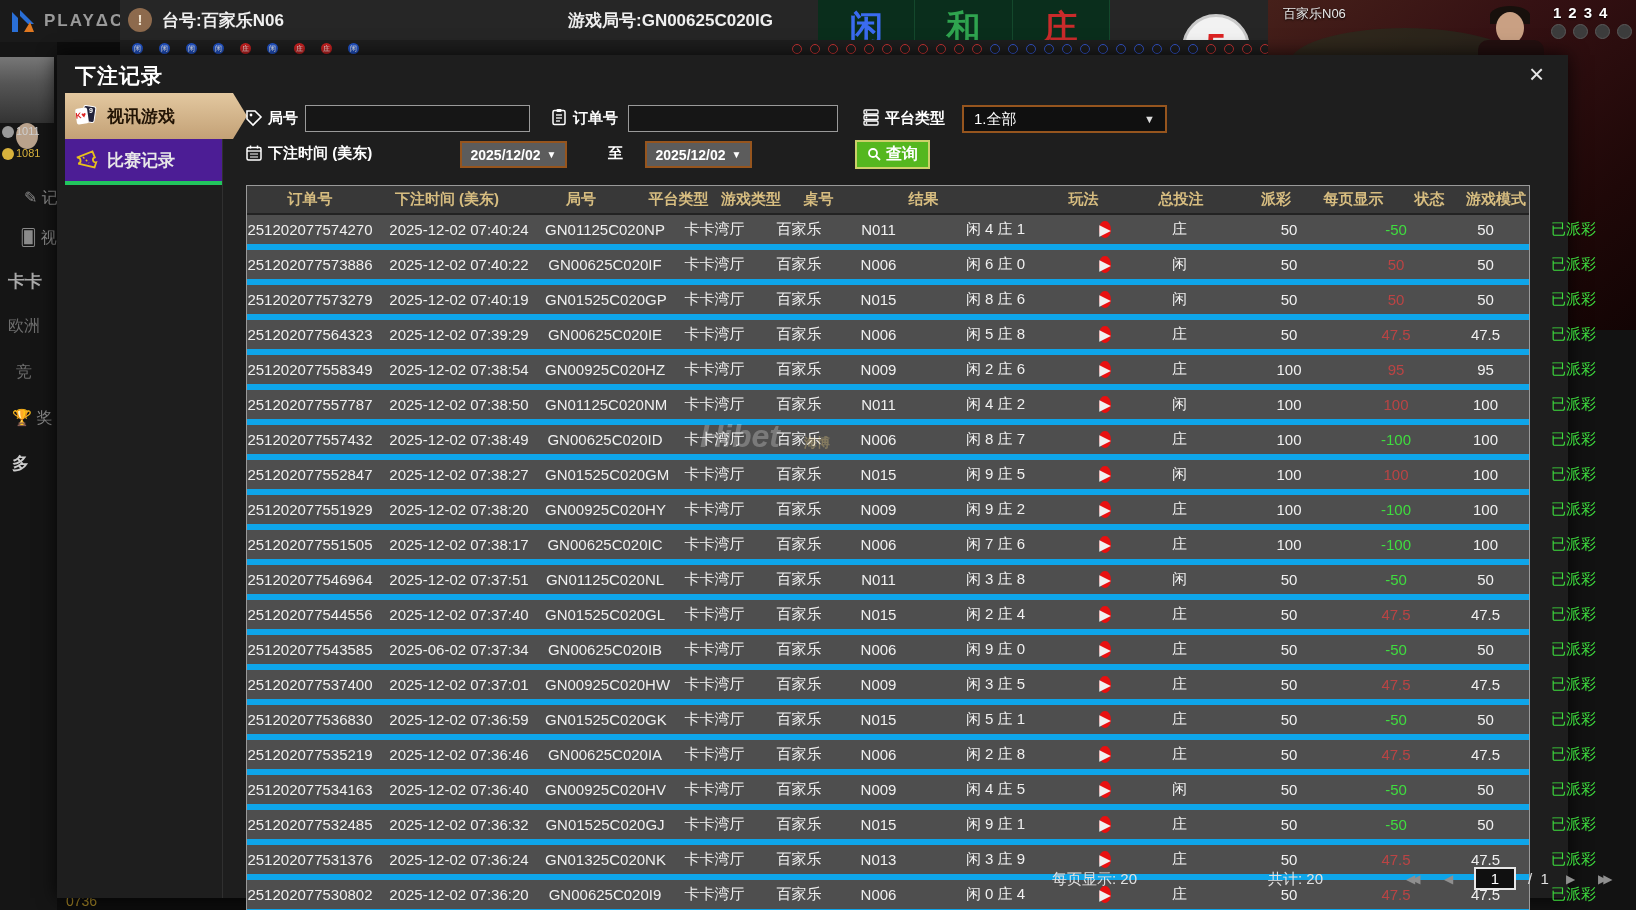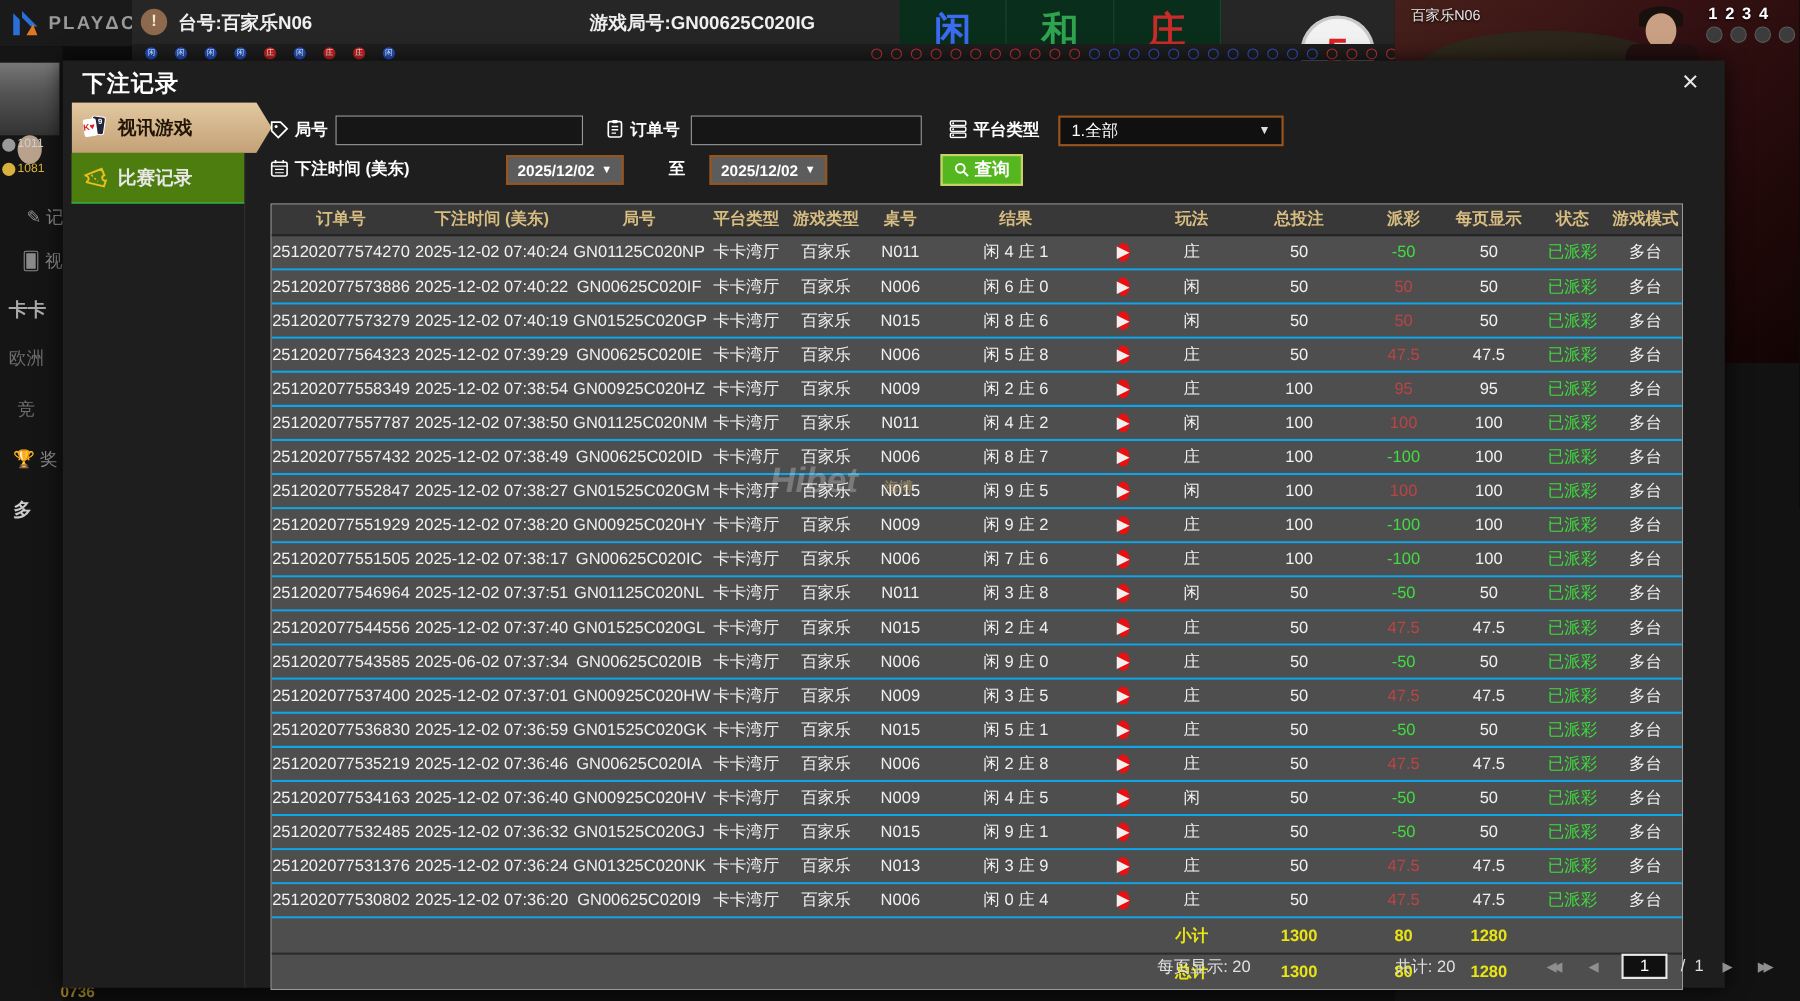--- a/index.html
+++ b/index.html
@@ -8,21 +8,21 @@
   .abs{position:absolute;}
 
   
   .logo-bar{left:0;top:0;width:232px;height:42px;background:#1a1a1a;display:flex;align-items:center;gap:8px;padding-left:10px;box-sizing:border-box;}
   .logo-mark{width:26px;height:26px;}
   .logo-text{color:#9a9a9a;font-size:17px;font-weight:bold;letter-spacing:2px;}
   .game-header{left:120px;top:0;width:1148px;height:40px;background:#262626;}
   .alert-circle{left:128px;top:8px;width:24px;height:24px;border-radius:50%;background:#8d6a4d;color:#f3e6d2;
                 font-weight:bold;text-align:center;line-height:24px;font-size:15px;}
   .table-label{left:162px;top:9px;color:#efefef;font-size:17px;font-weight:bold;}
-  .round-label{left:536px;top:9px;color:#efefef;font-size:17px;font-weight:bold;}
+  .round-label{left:568px;top:9px;color:#efefef;font-size:17px;font-weight:bold;}
   .board{left:818px;top:0;width:292px;height:55px;background:#0a2e1c;display:flex;}
   .board .cell{flex:1;border-right:1px solid #14482c;display:flex;align-items:center;justify-content:center;
                font-size:34px;font-weight:bold;}
   .board .p{color:#3a6bf0;} .board .t{color:#2fa44f;} .board .b{color:#c92b2b;}
   .big-circle{left:1182px;top:14px;width:62px;height:62px;border-radius:50%;background:#f2f2f2;border:3px solid #c9c9c9;
               color:#d22;font-size:36px;font-weight:bold;text-align:center;line-height:62px;}
   .bead-strip{left:120px;top:40px;width:1148px;height:15px;background:#1e1e1e;}
   .bead{position:absolute;top:3px;width:11px;height:11px;border-radius:50%;color:#fff;font-size:7px;text-align:center;line-height:11px;}
   .dot{position:absolute;top:4px;width:8px;height:8px;border-radius:50%;background:transparent;}
 
@@ -39,29 +39,29 @@
 
   .left-rail{left:0;top:42px;width:57px;height:868px;background:#151515;}
   .avatar{left:0;top:57px;width:54px;height:66px;background:linear-gradient(180deg,#777 0%,#555 40%,#333 100%);}
   .avatar-head{left:16px;top:66px;width:22px;height:26px;border-radius:50%;background:#b9a28c;}
   .rail-stat{color:#cfcfcf;font-size:11px;left:16px;white-space:nowrap;}
   .rail-ico{left:2px;width:12px;height:12px;border-radius:50%;}
   .gold{color:#d8b23c;}
   .frag{color:#8a8a8a;font-size:16px;white-space:nowrap;}
   .frag.b{color:#a9a9a9;font-weight:bold;font-size:17px;}
   .frag.w{color:#cccccc;font-weight:bold;font-size:17px;}
-  .corner-frag{left:55px;top:893px;color:#c8a22c;font-size:14px;font-weight:bold;opacity:.8;}
+  .corner-frag{left:66px;top:893px;color:#c8a22c;font-size:14px;font-weight:normal;opacity:.8;}
 
   
   .modal{left:57px;top:55px;width:1511px;height:843px;background:#1e1e1e;box-shadow:0 0 18px rgba(0,0,0,.8);}
   .modal-title{left:18px;top:7px;color:#fff;font-size:21px;font-weight:bold;letter-spacing:1px;}
   .modal-close{left:1472px;top:6px;color:#e6e6e6;font-size:26px;line-height:26px;cursor:pointer;}
   .side-divider{left:165px;top:38px;width:1px;height:805px;background:#303030;}
 
-  .tab{left:8px;width:157px;height:46px;background:#4d7c0f;border-bottom:1px solid #22c55e;
+  .tab{left:8px;width:157px;height:46px;background:#4c1d95;border-bottom:4px solid #22c55e;
        display:flex;align-items:center;gap:9px;padding-left:9px;box-sizing:border-box;color:#e8e8e8;
        font-size:17px;font-weight:bold;cursor:pointer;}
   .tab:first-of-type{border-top:1px solid #2e2e2e;}
   .tab.active{width:182px;background:linear-gradient(180deg,#e3c8a0,#c3a176);color:#221405;border:none;
        clip-path:polygon(0 0,calc(100% - 14px) 0,100% 50%,calc(100% - 14px) 100%,0 100%);}
   .tab .ic{width:24px;height:22px;flex:0 0 auto;}
 
   .flabel{color:#fff;font-size:15px;font-weight:bold;white-space:nowrap;}
   .ficon{width:18px;height:18px;}
   .txt-input{background:#161616;border:1px solid #9a9a9a;height:27px;box-sizing:border-box;color:#eee;
@@ -74,21 +74,21 @@
   .plat-sel .car{margin-left:auto;color:#ddd;font-size:11px;}
   .search-btn{background:#55b71f;border:2px solid #ccd06a;height:29px;box-sizing:border-box;color:#fff;
               font-size:16px;font-weight:bold;display:flex;align-items:center;justify-content:center;gap:4px;cursor:pointer;}
 
   
   .btable{left:189px;top:130px;width:1284px;border:1px solid #9a9a9a;box-sizing:border-box;background:#4e4e4e;}
   .trow{display:grid;grid-template-columns:126px 148px 120px 75px 70px 65px 145px 50px 75px 120px 70px 85px 67px 66px;
         align-items:center;}
   .thead{height:27px;background:#383838;border-bottom:2px solid #222;}
   .thead span{color:#d7bd80;font-size:15px;font-weight:bold;text-align:center;white-space:nowrap;}
-  .drow{height:29px;background:#4e4e4e;border-bottom:2px solid #0ea5e9;}
+  .drow{height:29px;background:#4e4e4e;border-bottom:6px solid #0ea5e9;gap:12px;}
   .drow span{color:#f0f0f0;font-size:15px;text-align:center;white-space:nowrap;}
   .drow .pos{color:#bb4444;} .drow .neg{color:#3fdd3f;} .drow .st{color:#3ddd3d;}
   .playbtn{width:16px;height:16px;border-radius:50%;background:#e81010;color:#fff;font-size:7px;line-height:16px;
            text-align:center;margin:0 auto;cursor:pointer;}
   .sumrow{height:31px;background:#4e4e4e;border-bottom:2px solid #2b2b2b;}
   .sumrow span{color:#e9e414;font-size:15px;font-weight:bold;text-align:center;}
   .sumrow:last-child{border-bottom:none;}
 
   .pager{left:189px;top:812px;width:1284px;height:26px;color:#e0e0e0;font-size:15px;}
   .pager .pp{position:absolute;left:806px;top:3px;}

